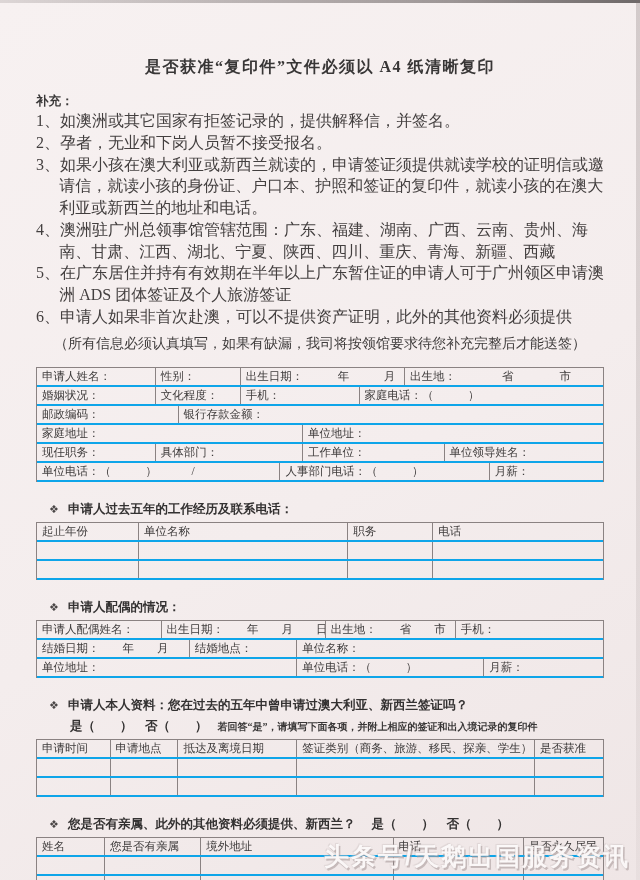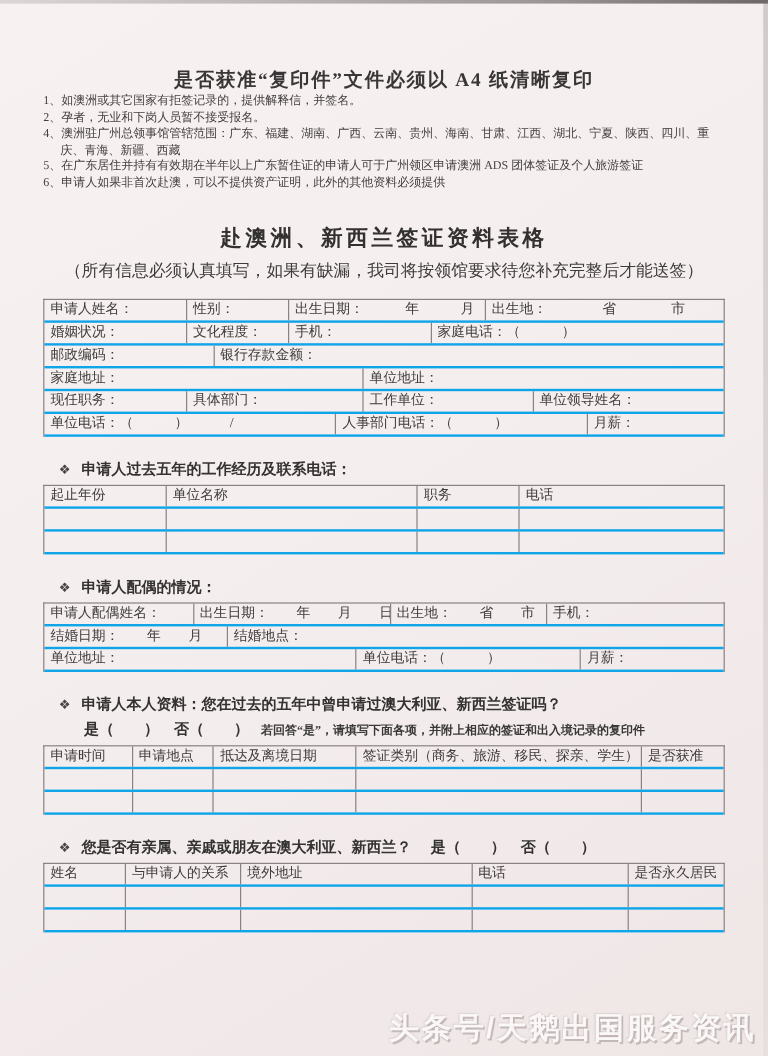--- a/index.html
+++ b/index.html
@@ -11,21 +11,21 @@
     position:relative;overflow:hidden;
   }
   .top-edge{position:absolute;top:0;left:0;right:0;height:3px;
     background:linear-gradient(90deg,rgba(100,90,90,.18),rgba(70,62,62,.5) 70%,rgba(45,40,40,.68));}
   .right-edge{position:absolute;top:0;right:0;bottom:0;width:4px;
     background:linear-gradient(180deg,rgba(120,108,108,.28),rgba(150,138,138,.08));}
   .page{padding:57px 36px 0 36px;}
 
   .notice-title{text-align:center;font-weight:bold;font-size:16px;letter-spacing:1.5px;color:#383636;}
   .supp-head{margin-top:15px;font-weight:bold;font-size:12.5px;color:#3a3838;}
-  .notice-item{font-size:10px;line-height:1.36;padding-left:1.45em;text-indent:-1.45em;color:#433f3f;}
+  .notice-item{font-size:16px;line-height:1.36;padding-left:1.45em;text-indent:-1.45em;color:#433f3f;}
 
   .form-title{margin-top:26px;text-align:center;font-size:18px;font-weight:bold;letter-spacing:3px;color:#333030;}
   .form-subtitle{margin-top:7px;text-align:center;font-size:14px;color:#3e3b3b;}
 
   .tbl{border:1px solid #8a8282;border-bottom:none;margin-top:4px;}
   .tbl .row{display:flex;border-bottom:2px solid #0ea5e9;min-height:17px;font-family:Liberation Serif, serif;}
   .tbl .cell{box-sizing:border-box;border-right:1px solid #8a8282;
     padding:1px 4px 2px 5px;font-size:11.5px;line-height:14px;
     white-space:nowrap;overflow:hidden;color:#3e3b3b;}
   .tbl .cell:last-child{border-right:none;}
@@ -50,29 +50,30 @@
 </head>
 <body>
 
 <div class="top-edge"></div>
 <div class="right-edge"></div>
 
 <div class="page">
 
   <div class="notice-title">是否获准“复印件”文件必须以 A4 纸清晰复印</div>
 
+  <div class="supp-head">补充：</div>
   <div>
     <div class="notice-item">1、如澳洲或其它国家有拒签记录的，提供解释信，并签名。</div>
     <div class="notice-item">2、孕者，无业和下岗人员暂不接受报名。</div>
+    <div class="notice-item">3、如果小孩在澳大利亚或新西兰就读的，申请签证须提供就读学校的证明信或邀请信，就读小孩的身份证、户口本、护照和签证的复印件，就读小孩的在澳大利亚或新西兰的地址和电话。</div>
     <div class="notice-item">4、澳洲驻广州总领事馆管辖范围：广东、福建、湖南、广西、云南、贵州、海南、甘肃、江西、湖北、宁夏、陕西、四川、重庆、青海、新疆、西藏</div>
     <div class="notice-item">5、在广东居住并持有有效期在半年以上广东暂住证的申请人可于广州领区申请澳洲 ADS 团体签证及个人旅游签证</div>
     <div class="notice-item">6、申请人如果非首次赴澳，可以不提供资产证明，此外的其他资料必须提供</div>
   </div>
 
-  <div class="form-title">赴澳洲、新西兰签证资料表格</div>
   <div class="form-subtitle">（所有信息必须认真填写，如果有缺漏，我司将按领馆要求待您补充完整后才能送签）</div>
 
   <div class="tbl main-tbl">
     <div class="row">
       <div class="cell" style="width:21%">申请人姓名：</div>
       <div class="cell" style="width:15%">性别：</div>
       <div class="cell" style="width:29%">出生日期：　　　年　　　月　　　日</div>
       <div class="cell" style="width:35%">出生地：　　　　省　　　　市</div>
     </div>
     <div class="row">
@@ -134,20 +135,21 @@
   <div class="tbl">
     <div class="row">
       <div class="cell" style="width:22%">申请人配偶姓名：</div>
       <div class="cell" style="width:29%">出生日期：　　年　　月　　日</div>
       <div class="cell" style="width:23%">出生地：　　省　　市</div>
       <div class="cell" style="width:26%">手机：</div>
     </div>
     <div class="row">
       <div class="cell" style="width:27%">结婚日期：　　年　　月　　日</div>
       <div class="cell" style="width:19%">结婚地点：</div>
+      <div class="cell" style="width:54%">单位名称：</div>
     </div>
     <div class="row">
       <div class="cell" style="width:46%">单位地址：</div>
       <div class="cell" style="width:33%">单位电话：（　　　）</div>
       <div class="cell" style="width:21%">月薪：</div>
     </div>
   </div>
 
   <div class="sec-head">
     <span class="bullet">❖</span>
@@ -176,27 +178,27 @@
       <div class="cell blank" style="width:13%"></div>
       <div class="cell blank" style="width:12%"></div>
       <div class="cell blank" style="width:21%"></div>
       <div class="cell blank" style="width:42%"></div>
       <div class="cell blank" style="width:12%"></div>
     </div>
   </div>
 
   <div class="sec-head">
     <span class="bullet">❖</span>
-    <span>您是否有亲属、亲戚或朋友在澳大利亚、新西兰？</span>
+    <span>您是否有亲属、此外的其他资料必须提供、新西兰？</span>
     <span class="inline-yesno">是（　　）　否（　　）</span>
   </div>
   <div class="tbl">
     <div class="row head">
       <div class="cell" style="width:12%">姓名</div>
-      <div class="cell" style="width:17%">与申请人的关系</div>
+      <div class="cell" style="width:17%">您是否有亲属</div>
       <div class="cell" style="width:34%">境外地址</div>
       <div class="cell" style="width:23%">电话</div>
       <div class="cell" style="width:14%">是否永久居民</div>
     </div>
     <div class="row">
       <div class="cell blank" style="width:12%"></div>
       <div class="cell blank" style="width:17%"></div>
       <div class="cell blank" style="width:34%"></div>
       <div class="cell blank" style="width:23%"></div>
       <div class="cell blank" style="width:14%"></div>

